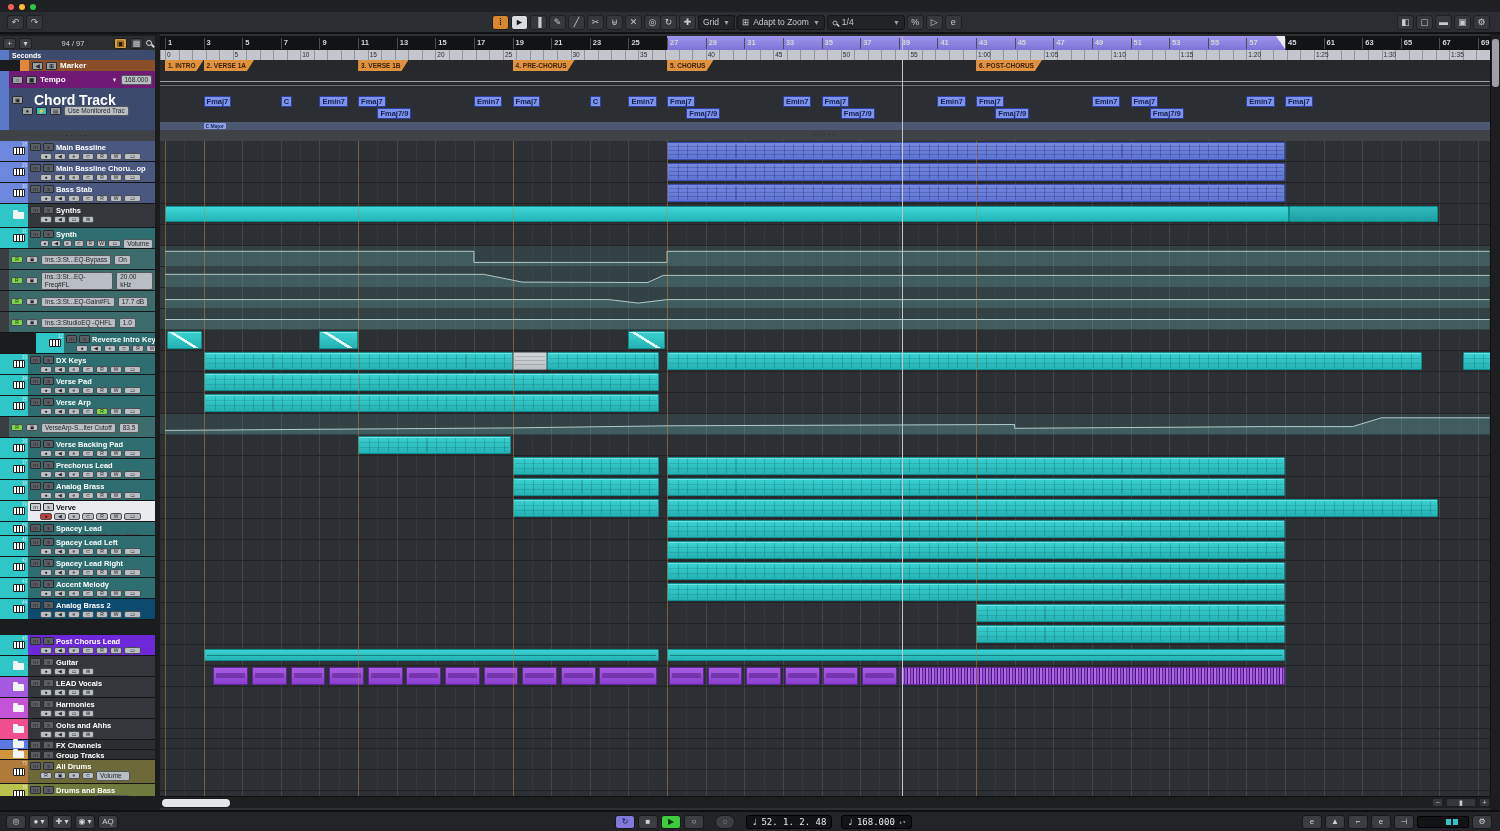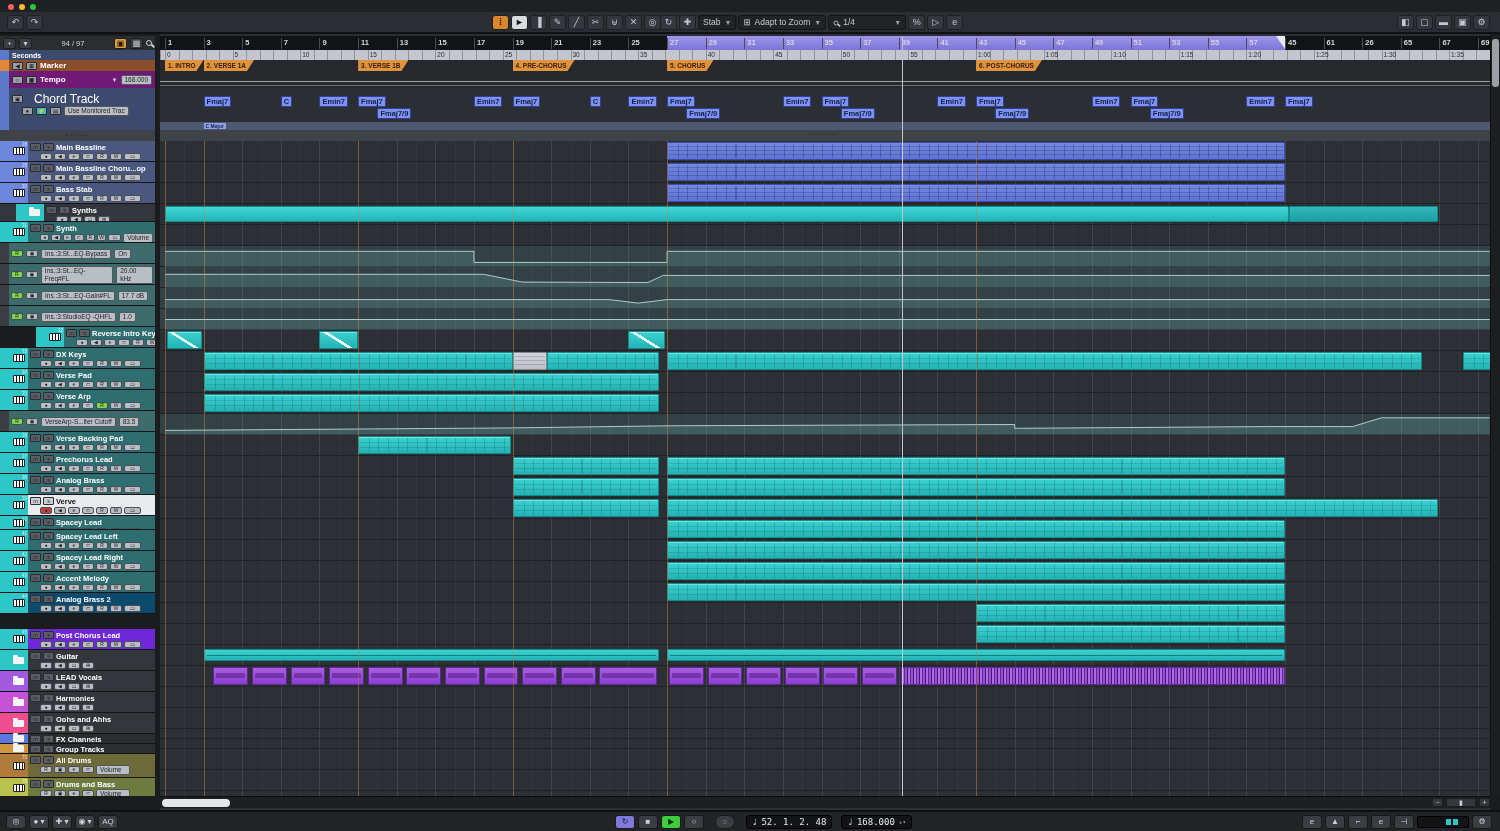--- a/index.html
+++ b/index.html
@@ -155,21 +155,21 @@
         <span class="tbtn">▣</span>
         <span class="tbtn">⚑</span>
         <span class="tbtn">∿</span>
         <span class="tbtn">◄</span>
         <span class="tbtn">↪</span>
       </div>
     <div class="tbgrp" style="left:660px;">
       <span class="tbtn">↻</span>
       <span class="tbtn">✚</span>
       <span class="combo">
-        <span>Stab</span>
+        <span>Grid</span>
           <span class="car">▼</span>
       </span>
       <span class="combo">
         <span>⊞</span>
         <span>Adapt to Zoom</span>
           <span class="car">▼</span>
       </span>
       <span class="combo" style="width:78px;">
         <span class="mag" style="transform:scale(.8)"></span>
         <span style="flex:1">1/4</span>
@@ -198,21 +198,21 @@
         <span class="hbtn">▦</span>
         <span class="mag"></span>
       </div>
 
       <div class="toprow" style="top:16px;height:10px;background:#3c4a6e;">
         <span class="strip" style="background:#5b79c8;"></span>
         <span class="body">
             <span class="nm" style="font-size:7px;">Seconds</span>
           </span>
       </div>
-      <div class="toprow" style="top:26px;height:11px;background:#8a4f2a;">
+      <div class="toprow" style="top:26px;height:11px;background:#8a4f2a;margin-left:20px;">
         <span class="strip" style="background:#e0873a;"></span>
         <span class="body">
           <span class="sq">◀</span>
           <span class="sq">⊞</span>
           <span class="nm">Marker</span>
         </span>
       </div>
       <div class="toprow" style="top:37px;height:17px;background:#701a75;">
         <span class="strip" style="background:#5b79c8;"></span>
         <span class="body">
@@ -221,21 +221,21 @@
           <span class="nm">Tempo</span>
           <span style="flex:1"></span>
           <span style="font-size:6px;color:#cfd2d6">▼</span>
           <span class="pill">168.000</span>
         </span>
       </div>
       <div class="toprow" style="top:54px;height:42px;background:#3c4a6e;display:block;">
         <span class="strip" style="position:absolute;left:0;top:0;height:42px;background:#5b79c8;"></span>
         <div style="position:absolute;left:12px;top:4px;display:flex;gap:3px;align-items:center;">
           <span class="sq">▣</span>
-          <span class="nm" style="color:#fff;font-size:12px;font-weight:normal;margin-left:8px;">Chord Track</span>
+          <span class="nm" style="color:#fff;font-size:14px;font-weight:bold;margin-left:8px;">Chord Track</span>
         </div>
         <div style="position:absolute;left:22px;top:18px;display:flex;gap:3px;align-items:center;">
           <span class="sq">●</span>
           <span class="sq" style="background:#3ac0c0;">⚡</span>
           <span class="sq">▤</span>
           <span class="pill">Use Monitored Trac</span>
         </div>
       </div>
       <div class="toprow" style="top:96px;height:11px;background:#3f4246;color:#191b1d;font-size:8px;letter-spacing:2px;justify-content:center;display:flex;align-items:center;">·····</div>
 
@@ -302,21 +302,21 @@
                 <span class="mini">●</span>
                 <span class="mini">◀</span>
                 <span class="mini">e</span>
                 <span class="mini">⊂</span>
                 <span class="mini">R</span>
                 <span class="mini">W</span>
                 <span class="mini wide">▭</span>
               </div>
             </span>
           </div>
-          <div class="trow" style="height: 18px; background: rgb(51, 55, 59); padding-left: 16px;">
+          <div class="trow" style="height: 24px; background: rgb(51, 55, 59);">
             <span class="strip" style="background: rgb(46, 198, 198);"></span>
             <span class="icoCell" style="background: rgb(46, 198, 198);">
               <span class="folderic"></span>
             </span>
             <span class="tbody">
               <div class="nline">
                 <span class="sq" style="background: rgb(90, 94, 100); color: rgb(36, 38, 42);">m</span>
                 <span class="sq" style="background: rgb(90, 94, 100); color: rgb(36, 38, 42);">s</span>
                 <span class="nm">Synths</span>
               </div>
@@ -907,21 +907,21 @@
           <div class="barnum" style="left: 816.02px;">43</div>
           <div class="barnum" style="left: 854.64px;">45</div>
           <div class="barnum" style="left: 893.26px;">47</div>
           <div class="barnum" style="left: 931.88px;">49</div>
           <div class="barnum" style="left: 970.5px;">51</div>
           <div class="barnum" style="left: 1009.12px;">53</div>
           <div class="barnum" style="left: 1047.74px;">55</div>
           <div class="barnum" style="left: 1086.36px;">57</div>
           <div class="barnum" style="left: 1124.98px;">45</div>
           <div class="barnum" style="left: 1163.6px;">61</div>
-          <div class="barnum" style="left: 1202.22px;">26</div>
+          <div class="barnum" style="left: 1202.22px;">63</div>
           <div class="barnum" style="left: 1240.84px;">65</div>
           <div class="barnum" style="left: 1279.46px;">67</div>
           <div class="barnum" style="left: 1318.08px;">69</div>
         </div>
       <div id="ruler-secs">
           <div class="seclab" style="left: 7px;">0</div>
           <div class="seclab" style="left: 74.585px;">5</div>
           <div class="seclab" style="left: 142.17px;">10</div>
           <div class="seclab" style="left: 209.755px;">15</div>
           <div class="seclab" style="left: 277.34px;">20</div>

